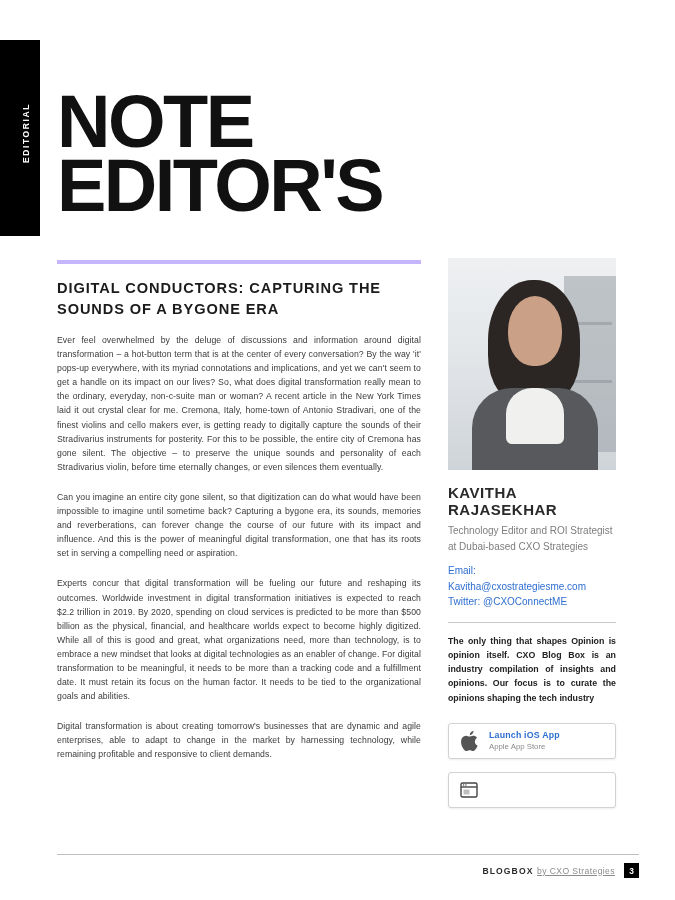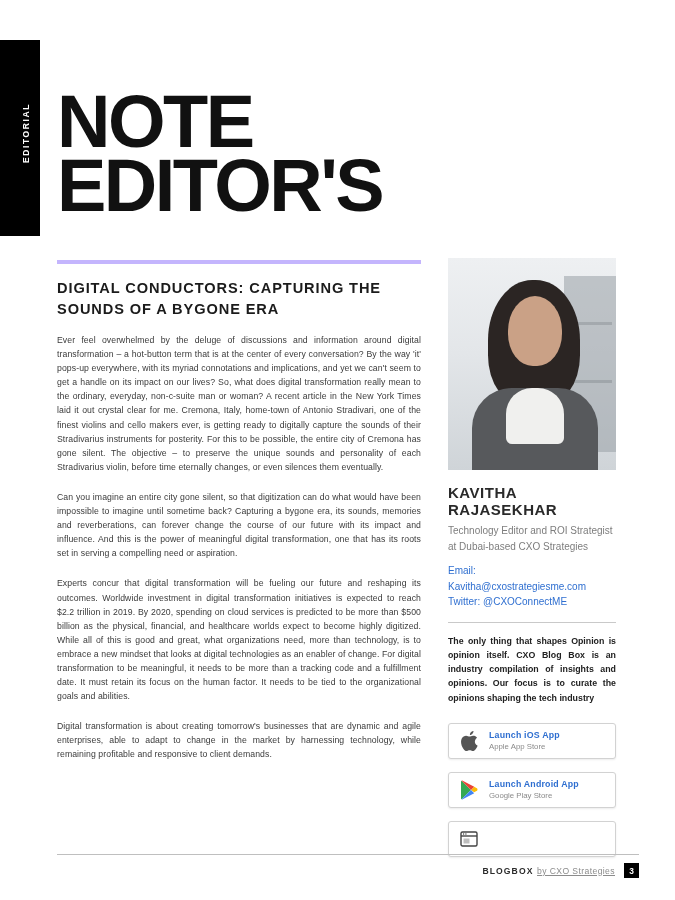--- a/index.html
+++ b/index.html
@@ -321,34 +321,20 @@
           <svg width="17" height="20" viewBox="0 0 17 20" aria-hidden="true">
             <path fill="#555555" d="M11.6 2.6c.6-.76 1-1.8.9-2.6-.9.04-2 .6-2.65 1.36-.58.66-1.08 1.72-.95 2.74 1 .08 2.03-.5 2.7-1.5zM13.9 10.6c-.03-2.6 2.1-3.85 2.2-3.9-1.2-1.76-3.06-2-3.72-2.03-1.58-.16-3.1.93-3.9.93-.8 0-2.05-.9-3.37-.88-1.73.03-3.33 1-4.22 2.55-1.8 3.12-.46 7.74 1.29 10.27.85 1.24 1.87 2.63 3.2 2.58 1.28-.05 1.77-.83 3.32-.83 1.55 0 1.99.83 3.35.8 1.38-.02 2.26-1.26 3.1-2.5.98-1.43 1.38-2.82 1.4-2.9-.03-.01-2.68-1.03-2.71-4.07z"></path>
           </svg>
         </div>
         <div class="app-text">
           <div class="app-title">Launch iOS App</div>
           <div class="app-sub">Apple App Store</div>
         </div>
       </div>
 
-      <div class="app-btn">
-        <div class="app-icon">
-          <svg width="18" height="20" viewBox="0 0 18 20" aria-hidden="true">
-            <path fill="#34a853" d="M1.6.7 11 10 1.6 19.3C1.24 19.1 1 18.7 1 18.2V1.8c0-.5.24-.9.6-1.1z"></path>
-            <path fill="#fbbc05" d="M11 10l3.2-3.2 2.7 1.5c.8.45.8 1.95 0 2.4l-2.7 1.5L11 10z"></path>
-            <path fill="#ea4335" d="M1.6.7c.3-.18.7-.18 1.1.04l11.5 6.06L11 10 1.6.7z"></path>
-            <path fill="#4285f4" d="M11 10l3.2 3.2L2.7 19.26c-.4.22-.8.22-1.1.04L11 10z"></path>
-          </svg>
-        </div>
-        <div class="app-text">
-          <div class="app-title">Launch Android App</div>
-          <div class="app-sub">Google Play Store</div>
-        </div>
-      </div>
 
       <div class="app-btn">
         <div class="app-icon">
           <svg width="18" height="18" viewBox="0 0 18 18" aria-hidden="true">
             <rect x="1" y="2" width="16" height="14" rx="1.5" fill="none" stroke="#444444" stroke-width="1.4"></rect>
             <line x1="1" y1="6" x2="17" y2="6" stroke="#444444" stroke-width="1.4"></line>
             <circle cx="3.6" cy="4" r="0.7" fill="#444444"></circle>
             <circle cx="5.9" cy="4" r="0.7" fill="#444444"></circle>
             <rect x="3.5" y="8.5" width="6" height="5" fill="#444444" opacity=".35"></rect>
           </svg>

